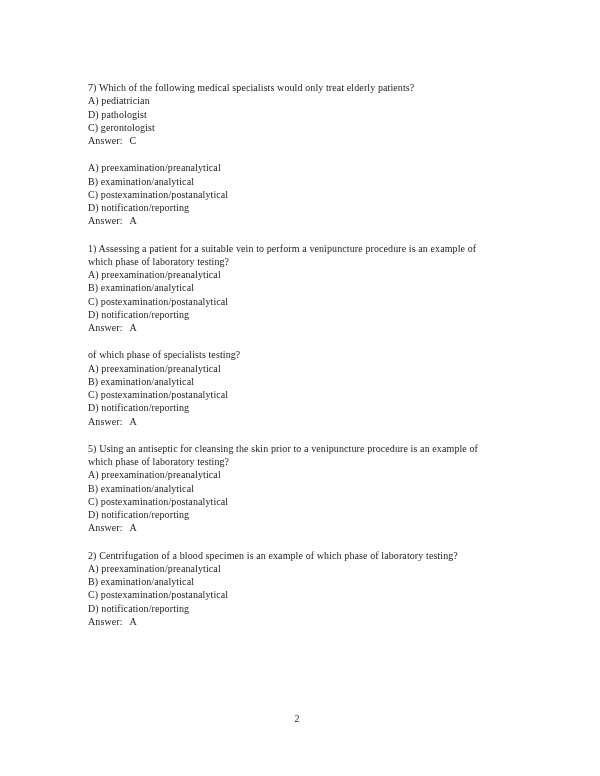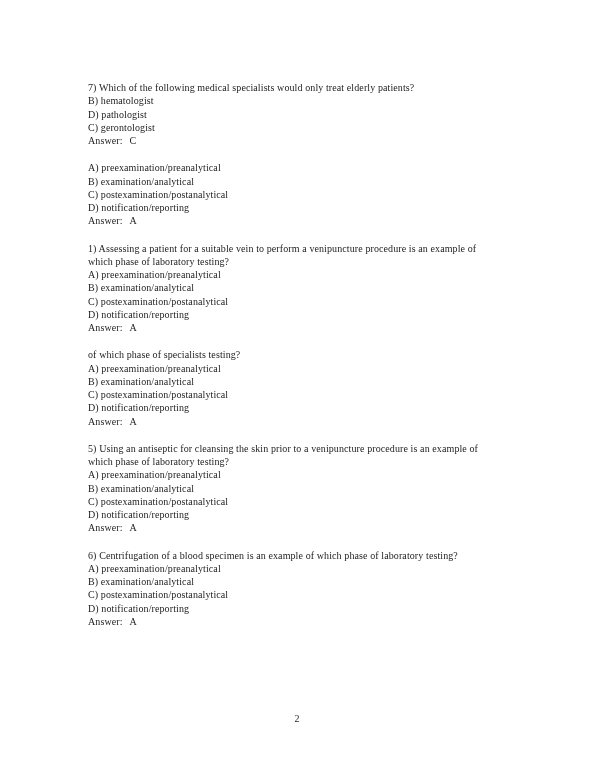--- a/index.html
+++ b/index.html
@@ -49,21 +49,21 @@
 </style>
 </head>
 <body>
 
 <div class="page">
   <div class="content">
 
     <div class="question-block">
       <div class="line">7) Which of the following medical specialists would only treat elderly patients?</div>
 
-      <div class="line">B) hematologist</div>
+      <div class="line">A) pediatrician</div>
       <div class="line">D) pathologist</div>
       <div class="line">C) gerontologist</div>
       <div class="line answer-line"><span>Answer:</span><span class="answer-value">C</span></div>
     </div>
 
     <div class="question-block">
 
       <div class="line">A) preexamination/preanalytical</div>
       <div class="line">B) examination/analytical</div>
       <div class="line">C) postexamination/postanalytical</div>
@@ -94,21 +94,21 @@
       <div class="line">5) Using an antiseptic for cleansing the skin prior to a venipuncture procedure is an example of</div>
       <div class="line">which phase of laboratory testing?</div>
       <div class="line">A) preexamination/preanalytical</div>
       <div class="line">B) examination/analytical</div>
       <div class="line">C) postexamination/postanalytical</div>
       <div class="line">D) notification/reporting</div>
       <div class="line answer-line"><span>Answer:</span><span class="answer-value">A</span></div>
     </div>
 
     <div class="question-block">
-      <div class="line">6) Centrifugation of a blood specimen is an example of which phase of laboratory testing?</div>
+      <div class="line">2) Centrifugation of a blood specimen is an example of which phase of laboratory testing?</div>
 
       <div class="line">A) preexamination/preanalytical</div>
       <div class="line">B) examination/analytical</div>
       <div class="line">C) postexamination/postanalytical</div>
       <div class="line">D) notification/reporting</div>
       <div class="line answer-line"><span>Answer:</span><span class="answer-value">A</span></div>
     </div>
 
   </div>
 

